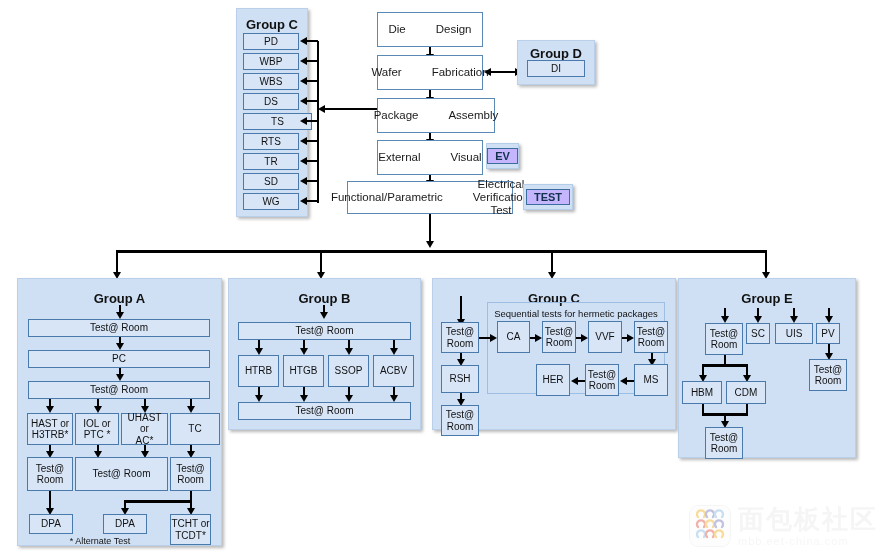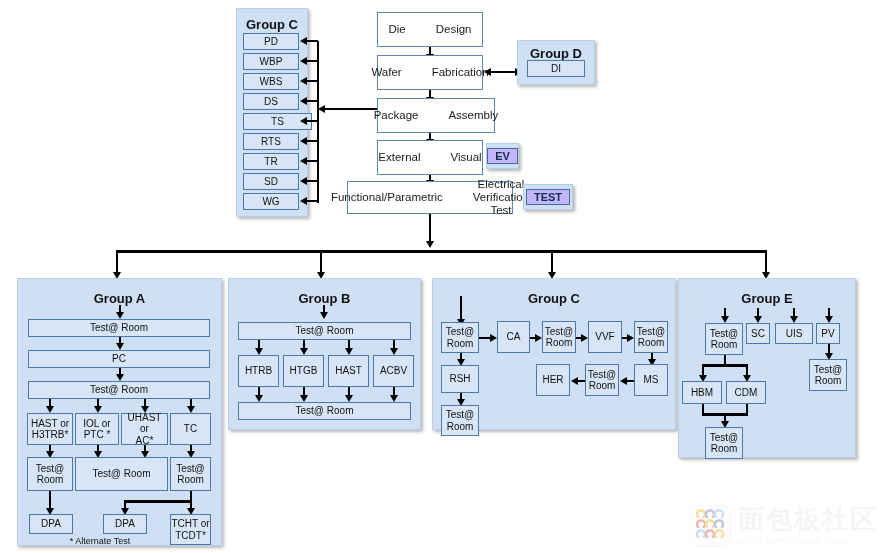--- a/index.html
+++ b/index.html
@@ -246,21 +246,21 @@
     <span>H3TRB*</span>
   </div>
   <div class="abs bbox col" style="left:75px;top:413px;width:44px;height:32px;">
     <span>IOL or</span>
     <span>PTC *</span>
   </div>
   <div class="abs bbox col" style="left:121px;top:413px;width:47px;height:32px;">
     <span>UHAST or</span>
     <span>AC*</span>
   </div>
-  <div class="abs bbox col" style="left:170px;top:413px;width:41px;height:32px;">
+  <div class="abs bbox col" style="left:170px;top:413px;width:50px;height:32px;">
     <span>TC</span>
   </div>
 
   <div class="abs ln lnv" style="left:49px;top:445px;height:7px;"></div>
   <div class="abs arr arr-d" style="left:45.5px;top:451px;"></div>
   <div class="abs ln lnv" style="left:97px;top:445px;height:7px;"></div>
   <div class="abs arr arr-d" style="left:93.5px;top:451px;"></div>
   <div class="abs ln lnv" style="left:144px;top:445px;height:7px;"></div>
   <div class="abs arr arr-d" style="left:140.5px;top:451px;"></div>
   <div class="abs ln lnv" style="left:190px;top:445px;height:7px;"></div>
@@ -319,21 +319,21 @@
   <div class="abs ln lnv" style="left:393px;top:340px;height:9px;"></div>
   <div class="abs arr arr-d" style="left:389.5px;top:348px;"></div>
 
   <div class="abs bbox" style="left:238px;top:355px;width:41px;height:32px;">
       <span>HTRB</span>
     </div>
   <div class="abs bbox" style="left:283px;top:355px;width:41px;height:32px;">
       <span>HTGB</span>
     </div>
   <div class="abs bbox" style="left:328px;top:355px;width:41px;height:32px;">
-      <span>HAST</span>
+      <span>SSOP</span>
     </div>
   <div class="abs bbox" style="left:373px;top:355px;width:41px;height:32px;">
       <span>ACBV</span>
     </div>
 
   <div class="abs ln lnv" style="left:258px;top:387px;height:9px;"></div>
   <div class="abs arr arr-d" style="left:254.5px;top:395px;"></div>
   <div class="abs ln lnv" style="left:303px;top:387px;height:9px;"></div>
   <div class="abs arr arr-d" style="left:299.5px;top:395px;"></div>
   <div class="abs ln lnv" style="left:348px;top:387px;height:9px;"></div>
@@ -344,20 +344,23 @@
   <div class="abs bbox" style="left:238px;top:402px;width:173px;height:18px;">
       <span>Test@ Room</span>
     </div>
 
   <div class="abs panel" style="left:432px;top:278px;width:244px;height:152px;">
     <div class="panel-title" style="top:12px;">Group C</div>
   </div>
   <div class="abs ln lnv" style="left:460px;top:296px;height:24px;"></div>
   <div class="abs arr arr-d" style="left:456.5px;top:319px;"></div>
 
+  <div class="abs subframe" style="left:487px;top:302px;width:178px;height:92px;">
+    <div class="subframe-label" style="top:5px;">Sequential tests for hermetic packages</div>
+  </div>
 
   <div class="abs bbox col" style="left:441px;top:322px;width:38px;height:31px;">
     <span>Test@</span>
     <span>Room</span>
   </div>
   <div class="abs ln lnv" style="left:460px;top:353px;height:7px;"></div>
   <div class="abs arr arr-d" style="left:456.5px;top:359px;"></div>
   <div class="abs bbox" style="left:441px;top:365px;width:38px;height:28px;">
     <span>RSH</span>
   </div>

